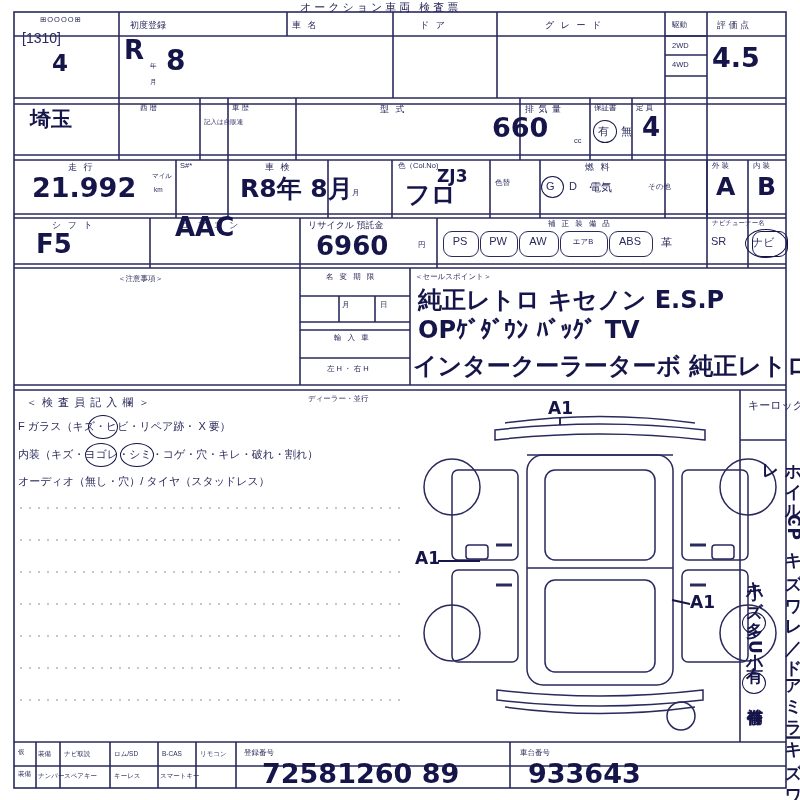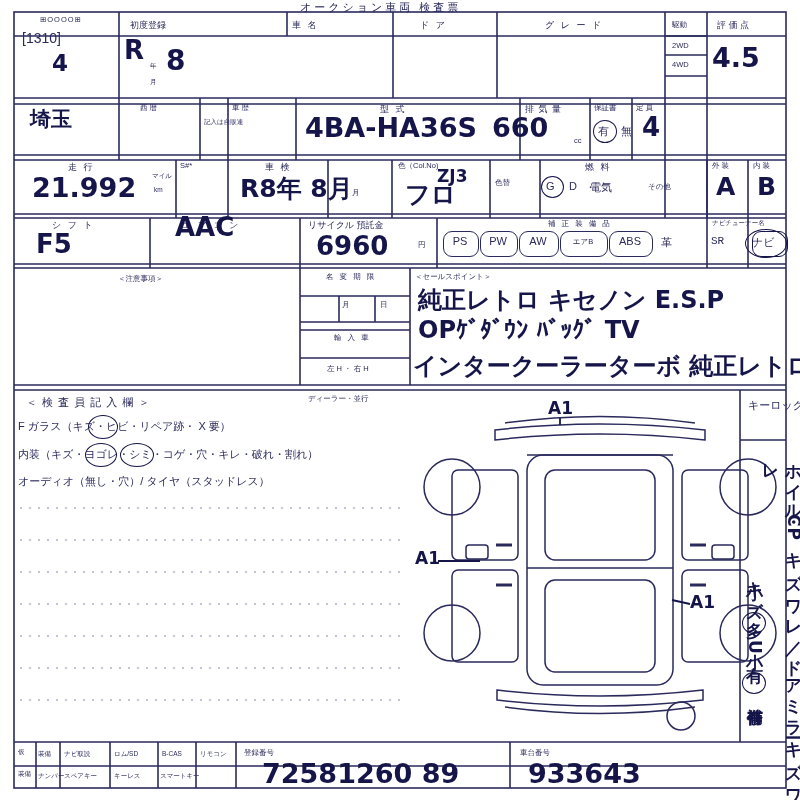--- a/index.html
+++ b/index.html
@@ -135,21 +135,20 @@
   <div class="p xs" style="left:204px;top:118px;">記入は自販連</div>
   <div class="p" style="left:380px;top:103px;letter-spacing:2px;">型 式</div>
   <div class="p" style="left:525px;top:103px;letter-spacing:1px;">排 気 量</div>
   <div class="p sm" style="left:574px;top:136px;">cc</div>
   <div class="p sm" style="left:594px;top:103px;">保証書</div>
   <div class="p sm" style="left:636px;top:103px;">定 員</div>
   <div class="p md" style="left:598px;top:124px;">有</div>
   <div class="circ" style="left:593px;top:120px;width:22px;height:21px;"></div>
   <div class="p md" style="left:621px;top:124px;">無</div>
 
-  <div class="hw b" style="left:305px;top:112px;font-size:27px;">4BA-HA36S</div>
   <div class="hw b" style="left:492px;top:112px;font-size:27px;">660</div>
   <div class="hw b" style="left:642px;top:112px;font-size:26px;">4</div>
 
   <div class="p" style="left:68px;top:161px;letter-spacing:2px;">走 行</div>
   <div class="p sm" style="left:180px;top:161px;">S#*</div>
   <div class="p" style="left:265px;top:161px;letter-spacing:2px;">車 検</div>
   <div class="p sm" style="left:398px;top:161px;">色（Col.No)</div>
   <div class="p" style="left:585px;top:161px;letter-spacing:2px;">燃 料</div>
   <div class="p sm" style="left:712px;top:161px;">外 装</div>
   <div class="p sm" style="left:753px;top:161px;">内 装</div>
@@ -189,21 +188,21 @@
   <div class="p md ctr" style="left:443px;top:235px;width:34px;">PS</div>
   <div class="rbox" style="left:480px;top:231px;width:36px;height:24px;"></div>
   <div class="p md ctr" style="left:480px;top:235px;width:36px;">PW</div>
   <div class="rbox" style="left:519px;top:231px;width:38px;height:24px;"></div>
   <div class="p md ctr" style="left:519px;top:235px;width:38px;">AW</div>
   <div class="rbox" style="left:560px;top:231px;width:46px;height:24px;"></div>
   <div class="p sm ctr" style="left:560px;top:237px;width:46px;">エアB</div>
   <div class="rbox" style="left:609px;top:231px;width:42px;height:24px;"></div>
   <div class="p md ctr" style="left:609px;top:235px;width:42px;">ABS</div>
   <div class="p md" style="left:661px;top:235px;">革</div>
-  <div class="p md" style="left:711px;top:235px;font-family:Liberation Mono, monospace;">SR</div>
+  <div class="p md" style="left:711px;top:235px;">SR</div>
   <div class="p md" style="left:752px;top:235px;">ナビ</div>
   <div class="ellip" style="left:745px;top:229px;width:40px;height:27px;"></div>
 
   <div class="rbox" style="left:752px;top:231px;width:34px;height:24px;border-color:#15154a;"></div>
 
   <div class="p sm" style="left:118px;top:274px;">＜注意事項＞</div>
   <div class="p sm" style="left:326px;top:272px;letter-spacing:2px;">名 変 期 限</div>
   <div class="p sm" style="left:342px;top:300px;">月</div>
   <div class="p sm" style="left:380px;top:300px;">日</div>
   <div class="p sm" style="left:334px;top:333px;letter-spacing:2px;">輸 入 車</div>

